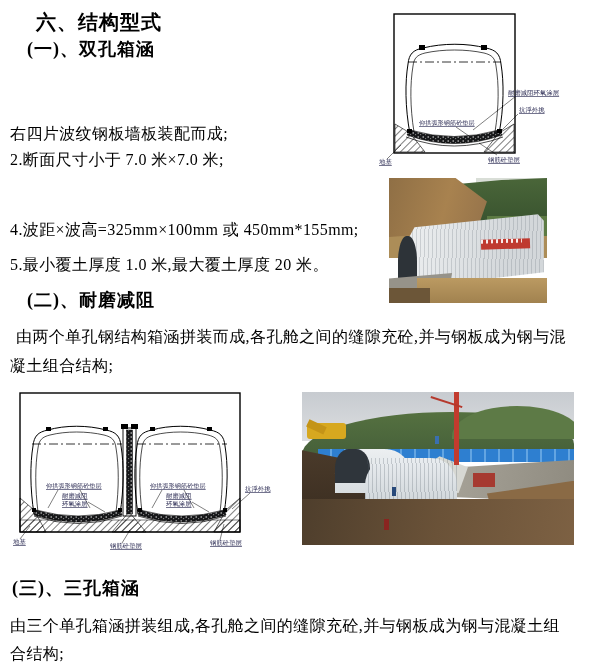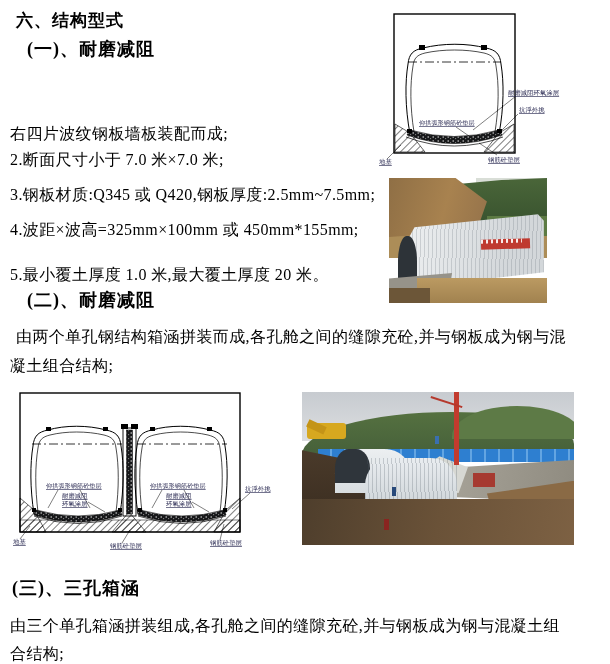--- a/index.html
+++ b/index.html
@@ -1,19 +1,19 @@
 <!DOCTYPE html>
 <html><head>
 <meta charset="utf-8">
 <style>
   html,body{margin:0;padding:0;background:#fff;}
   .page{position:relative;width:610px;height:664px;background:#fff;overflow:hidden;
         font-family:"Liberation Serif","DejaVu Serif",serif;color:#000;}
   .abs{position:absolute;}
-  .title{left:16px;top:9px;font-size:17px;font-weight:700;white-space:nowrap;letter-spacing:1px;}
+  .title{left:36px;top:9px;font-size:20px;font-weight:700;white-space:nowrap;letter-spacing:1px;}
   .shead{font-size:18px;font-weight:700;white-space:nowrap;letter-spacing:1px;}
   .line{font-size:16px;white-space:nowrap;letter-spacing:0.4px;}
   svg text{font-family:"Liberation Sans","DejaVu Sans",sans-serif;}
   .dlabel{font-size:6.4px;fill:#26264f;text-decoration:underline;}
   .dlabel-s{font-size:6.2px;fill:#26264f;text-decoration:underline;}
   .photo{position:absolute;overflow:hidden;}
   .photo > div{position:absolute;}
   
   .p1-sky{left:55%;top:0;width:45%;height:16%;background:#d9ded7;}
   .p1-trees{left:36%;top:0;width:64%;height:40%;background:linear-gradient(#4a6639,#37512e);
@@ -70,27 +70,26 @@
   .p2-worker1{left:33%;top:62%;width:1.6%;height:6%;background:#27497a;}
   .p2-worker2{left:30%;top:83%;width:2%;height:7%;background:#8a2420;}
   .p2-worker3{left:49%;top:29%;width:1.4%;height:5%;background:#3a6fae;}
 </style>
 </head>
 <body>
 
 <div class="page">
 
   <div class="abs title">六、结构型式</div>
-  <div class="abs shead" style="left:27px;top:37px">(一)、耐磨减阻</div>
+  <div class="abs shead" style="left:27px;top:37px">(一)、双孔箱涵</div>
 
   <div class="abs line" style="left:10px;top:124px">右四片波纹钢板墙板装配而成;</div>
   <div class="abs line" style="left:10px;top:150px">2.断面尺寸小于 7.0 米×7.0 米;</div>
-  <div class="abs line" style="left:10px;top:185px">3.钢板材质:Q345 或 Q420,钢板厚度:2.5mm~7.5mm;</div>
   <div class="abs line" style="left:10px;top:220px">4.波距×波高=325mm×100mm 或 450mm*155mm;</div>
-  <div class="abs line" style="left:10px;top:265px">5.最小覆土厚度 1.0 米,最大覆土厚度 20 米。</div>
+  <div class="abs line" style="left:10px;top:255px">5.最小覆土厚度 1.0 米,最大覆土厚度 20 米。</div>
 
   <div class="abs shead" style="left:27px;top:288px">(二)、耐磨减阻</div>
   <div class="abs line" style="left:16px;top:327px">由两个单孔钢结构箱涵拼装而成,各孔舱之间的缝隙充砼,并与钢板成为钢与混</div>
   <div class="abs shead" style="left:12px;top:576px">(三)、三孔箱涵</div>
 
   <div class="abs line" style="left:10px;top:356px">凝土组合结构;</div>
   <div class="abs line" style="left:10px;top:616px">由三个单孔箱涵拼装组成,各孔舱之间的缝隙充砼,并与钢板成为钢与混凝土组</div>
   <div class="abs line" style="left:10px;top:644px">合结构;</div>
 
   <div class="abs" style="left:377px;top:12px;width:230px;height:160px">

